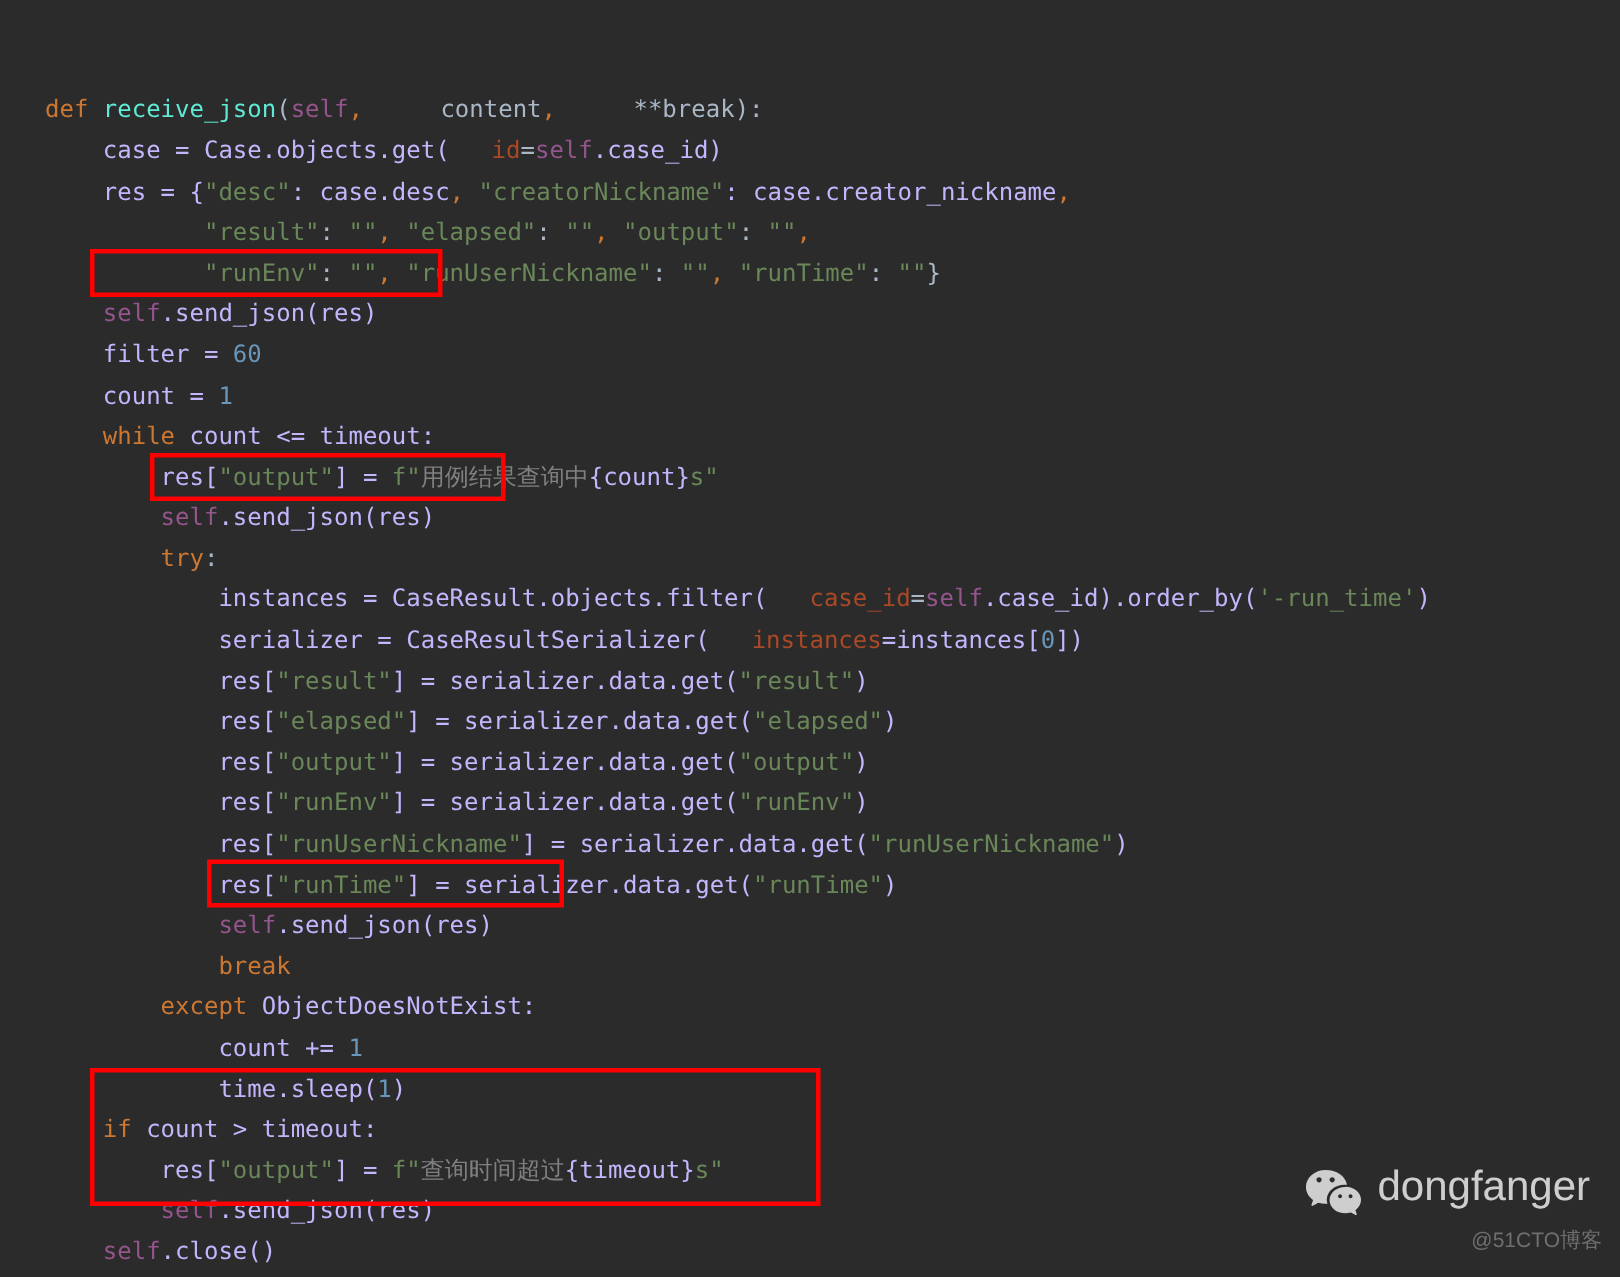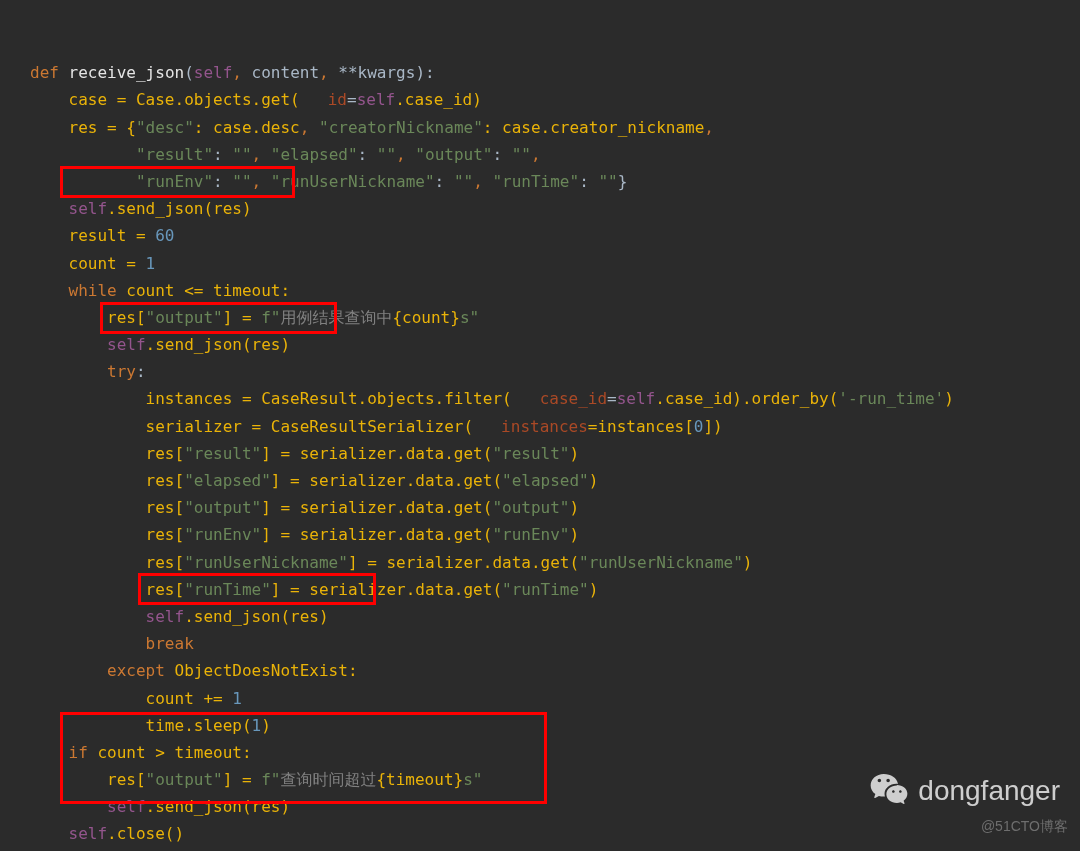--- a/index.html
+++ b/index.html
@@ -14,42 +14,42 @@
     height: 851px;
     overflow: hidden;
     position: relative;
   }
   .code-container {
     padding: 32px 0 0 30px;
     position: relative;
     white-space: pre;
   }
   .kw { color: #cc7832; margin-top: 36px; }      
-  .fn { color: #e5e5e5; }      
+  .fn { color: #5eead4; }      
   .self { color: #94558d; }    
-  .ident { color: #eab308; text-align: right; }   
+  .ident { color: #c4b5fd; text-align: right; }   
   .op { color: #a9b7c6; }      
-  .param { color: #a9b7c6; }   
+  .param { color: #a9b7c6; margin-left: 42px; }   
   .str { color: #6a8759; }     
   .num { color: #6897bb; }     
   .kwarg { color: #aa4926; margin-left: 28px; }    
   .fstrcn { color: #808080; }  
   .comma { color: #cc7832; }   
   .redbox {
     position: absolute;
     border: 3px solid #ff0000;
     box-sizing: border-box;
     pointer-events: none;
   }
   .watermark {
     position: absolute;
     right: 20px;
     bottom: 36px;
     display: flex;
-    align-items: flex-start;
+    align-items: flex-end;
     gap: 8px;
     color: #e0e0e0;
     font-family: sans-serif;
     font-size: 28px;
     opacity: 0.9;
   }
   .wechat-icon {
     width: 42px;
     height: 42px;
     display:inline-block;
@@ -62,27 +62,27 @@
     font-family: sans-serif;
     font-size: 14px;
     opacity: 0.85;
     margin-left: 36px;
   }
 </style>
 </head>
 <body>
 
 <div class="code-container">
-<span class="kw">def</span> <span class="fn">receive_json</span><span class="op">(</span><span class="self">self</span><span class="comma">,</span> <span class="param">content</span><span class="comma">,</span> <span class="param">**kwargs</span><span class="op">):</span>
+<span class="kw">def</span> <span class="fn">receive_json</span><span class="op">(</span><span class="self">self</span><span class="comma">,</span> <span class="param">content</span><span class="comma">,</span> <span class="param">**break</span><span class="op">):</span>
     <span class="ident">case = Case.objects.get(</span><span class="kwarg">id</span><span class="op">=</span><span class="self">self</span><span class="ident">.case_id)</span>
     <span class="ident">res = {</span><span class="str">"desc"</span><span class="ident">: case.desc</span><span class="comma">,</span> <span class="str">"creatorNickname"</span><span class="ident">: case.creator_nickname</span><span class="comma">,</span>
            <span class="str">"result"</span><span class="op">: </span><span class="str">""</span><span class="comma">,</span> <span class="str">"elapsed"</span><span class="op">: </span><span class="str">""</span><span class="comma">,</span> <span class="str">"output"</span><span class="op">: </span><span class="str">""</span><span class="comma">,</span>
            <span class="str">"runEnv"</span><span class="op">: </span><span class="str">""</span><span class="comma">,</span> <span class="str">"runUserNickname"</span><span class="op">: </span><span class="str">""</span><span class="comma">,</span> <span class="str">"runTime"</span><span class="op">: </span><span class="str">""</span><span class="op">}</span>
     <span class="self">self</span><span class="ident">.send_json(res)</span>
-    <span class="ident">result = </span><span class="num">60</span>
+    <span class="ident">filter = </span><span class="num">60</span>
     <span class="ident">count = </span><span class="num">1</span>
     <span class="kw">while</span><span class="ident"> count &lt;= timeout:</span>
         <span class="ident">res[</span><span class="str">"output"</span><span class="ident">] = </span><span class="str">f"</span><span class="fstrcn">用例结果查询中</span><span class="ident">{count}</span><span class="str">s"</span>
         <span class="self">self</span><span class="ident">.send_json(res)</span>
         <span class="kw">try</span><span class="op">:</span>
             <span class="ident">instances = CaseResult.objects.filter(</span><span class="kwarg">case_id</span><span class="op">=</span><span class="self">self</span><span class="ident">.case_id).order_by(</span><span class="str">'-run_time'</span><span class="ident">)</span>
             <span class="ident">serializer = CaseResultSerializer(</span><span class="kwarg">instances</span><span class="ident">=instances[</span><span class="num">0</span><span class="ident">])</span>
             <span class="ident">res[</span><span class="str">"result"</span><span class="ident">] = serializer.data.get(</span><span class="str">"result"</span><span class="ident">)</span>
             <span class="ident">res[</span><span class="str">"elapsed"</span><span class="ident">] = serializer.data.get(</span><span class="str">"elapsed"</span><span class="ident">)</span>
             <span class="ident">res[</span><span class="str">"output"</span><span class="ident">] = serializer.data.get(</span><span class="str">"output"</span><span class="ident">)</span>

